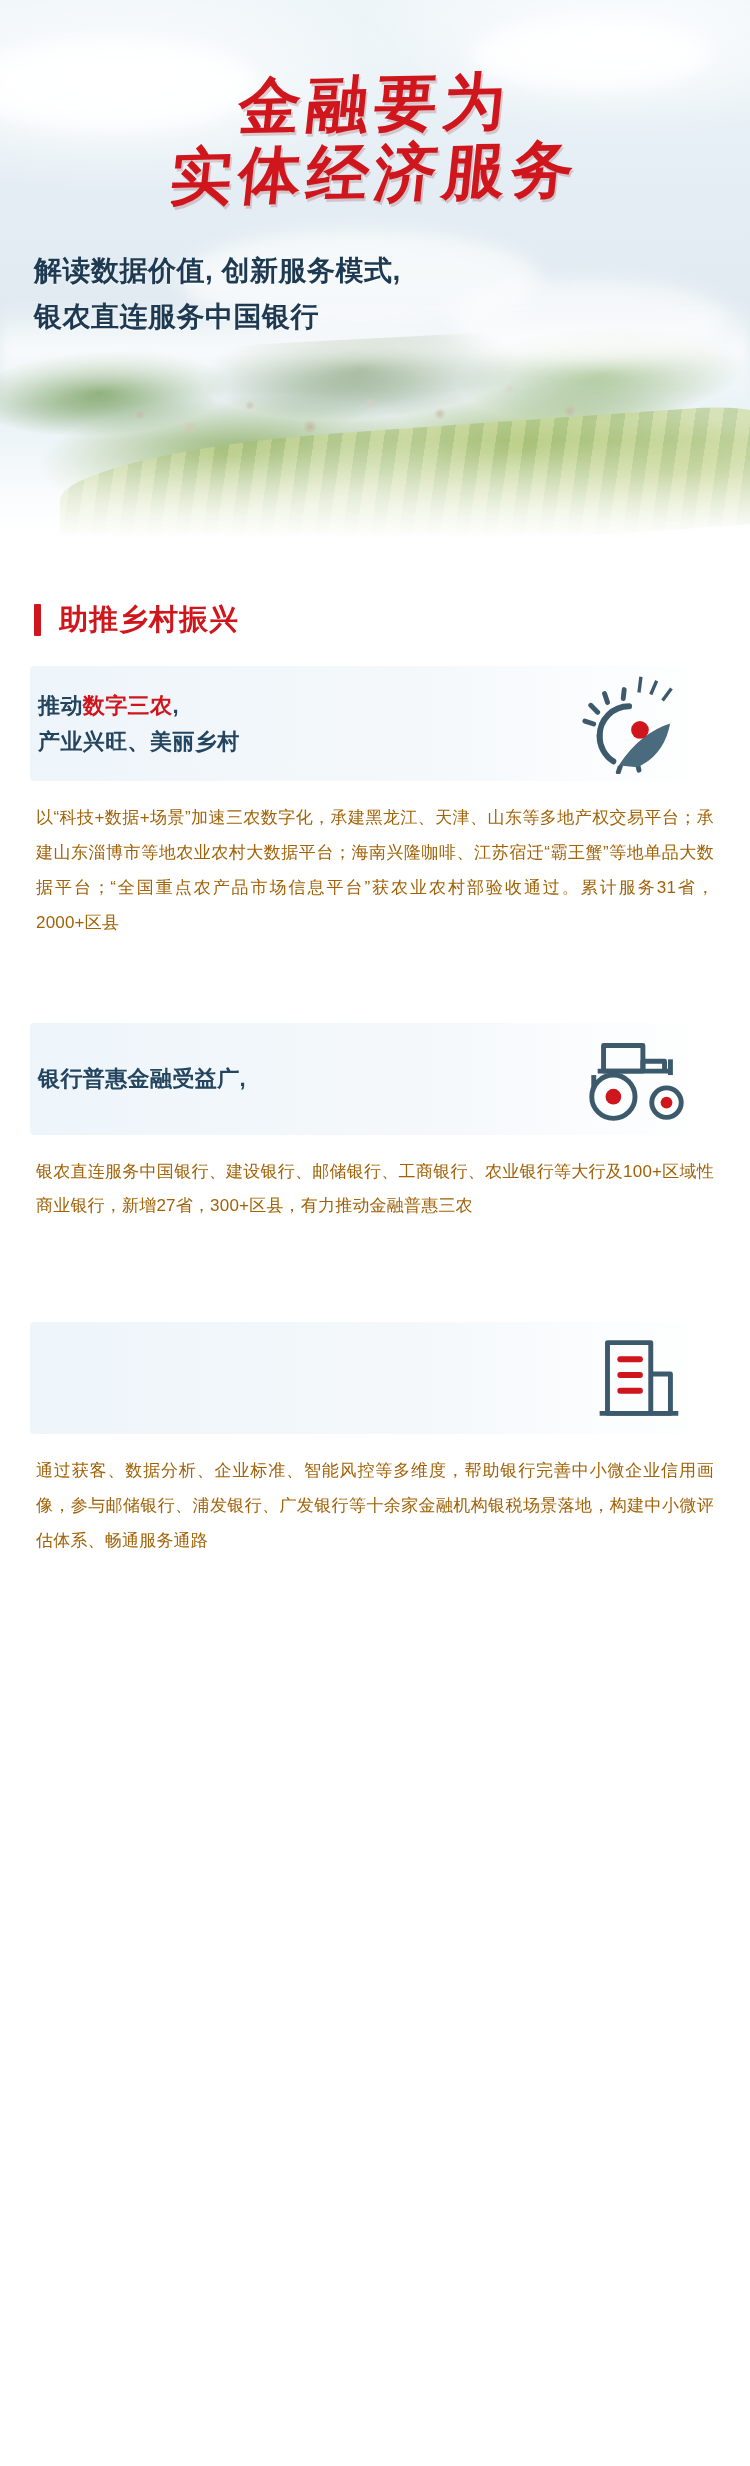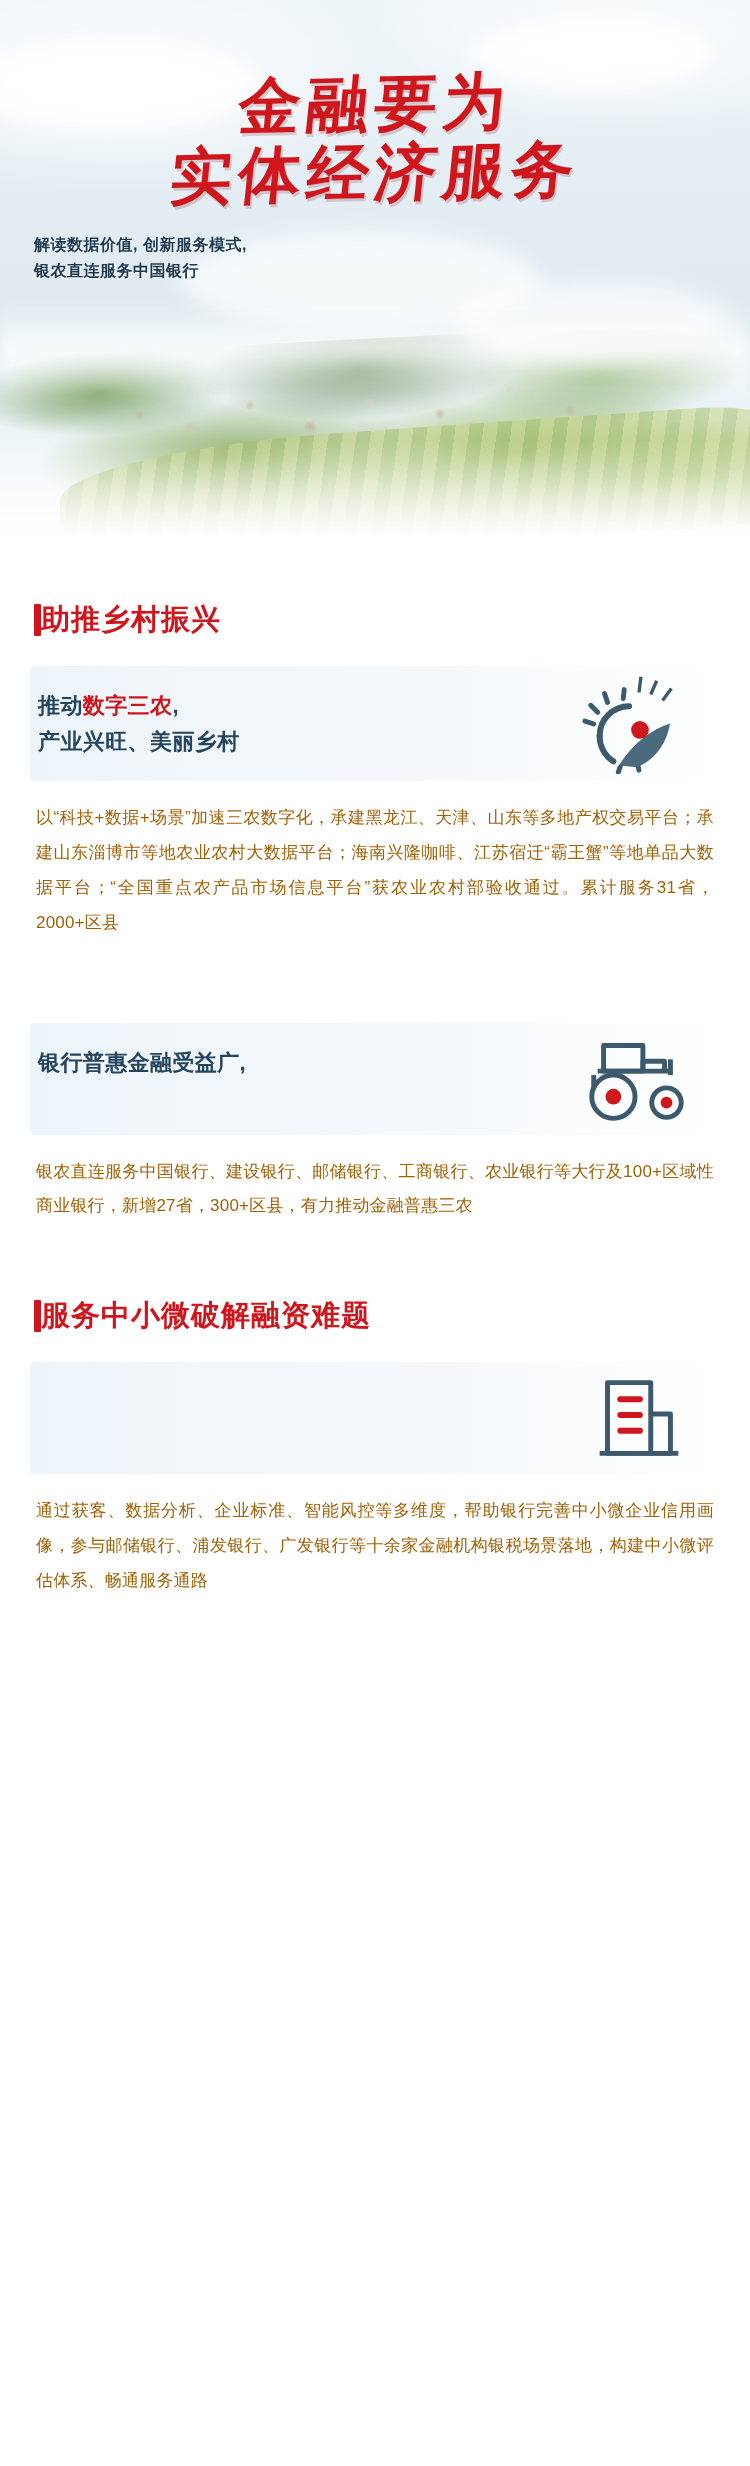--- a/index.html
+++ b/index.html
@@ -102,50 +102,50 @@
     font-weight:bold;
     color:#d0161d;
     letter-spacing:6px;
     line-height:1.02;
     text-shadow:2px 3px 0 rgba(120,10,14,.18);
   }
   .title-line.l1 { font-size:62px; transform:skewX(-7deg) rotate(-1.2deg); }
   .title-line.l2 { font-size:62px; transform:skewX(-7deg) rotate(-1.2deg); margin-top:6px; }
 
   .subtitle {
-    position:absolute; left:34px; top:232px; z-index:5;
+    position:absolute; left:34px; top:248px; z-index:5;
     color:#1e3a52;
-    font-size:16px;
+    font-size:28px;
     font-weight:bold;
     line-height:1.65;
     letter-spacing:.5px;
     text-shadow:0 1px 2px rgba(255,255,255,.85);
   }
 
   
   .section-head {
-    display:flex; align-items:center; gap:0;
+    display:flex; align-items:center; gap:18px;
     padding:0 34px;
   }
   .section-bar { width:7px; height:32px; background:#d0161d; border-radius:1px; flex:0 0 auto; }
   .section-title {
     font-size:29px; font-weight:bold; color:#d0161d; letter-spacing:1px;
   }
 
   .card {
     margin:26px 30px 0 30px;
     position:relative;
   }
   .card-top {
     position:relative;
     background:linear-gradient(90deg,#eef5fa 0%, #f4f8fb 55%, #ffffff 100%);
     border-radius:4px;
     padding:22px 24px 22px 8px;
     min-height:112px;
-    display:flex; align-items:flex-start;
+    display:flex; align-items:center;
   }
   .card-heading {
     font-size:22px; font-weight:bold; color:#24455f; line-height:1.62; letter-spacing:.4px;
   }
   .card-heading .hl { color:#d0161d; }
   .card-icon {
     position:absolute; right:24px; top:50%; transform:translateY(-50%);
     width:118px; height:100px;
   }
   .card-body {
@@ -250,24 +250,20 @@
           <circle cx="36" cy="68" r="8" fill="#d0161d"></circle>
           <circle cx="90" cy="74" r="15" fill="none" stroke="#3d5a6c" stroke-width="5"></circle>
           <circle cx="90" cy="74" r="6" fill="#d0161d"></circle>
         </svg>
       </div>
     </div>
     <div class="card-body">银农直连服务中国银行、建设银行、邮储银行、工商银行、农业银行等大行及100+区域性商业银行，新增27省，300+区县，有力推动金融普惠三农</div>
   </div>
 
   <div class="spacer-72"></div>
-  <div class="section-head">
-    <div class="section-bar"></div>
-    <div class="section-title">服务中小微破解融资难题</div>
-  </div>
 
   <div class="card">
     <div class="card-top">
       <div class="card-heading">
       </div>
       <div class="card-icon">
         <svg viewBox="0 0 120 100" width="118" height="100">
           <g stroke="#3d5a6c" stroke-width="5" fill="none" stroke-linejoin="round">
             <path d="M30 14 h44 v72 h-44 z"></path>
             <path d="M74 46 h20 v40 h-20"></path>

